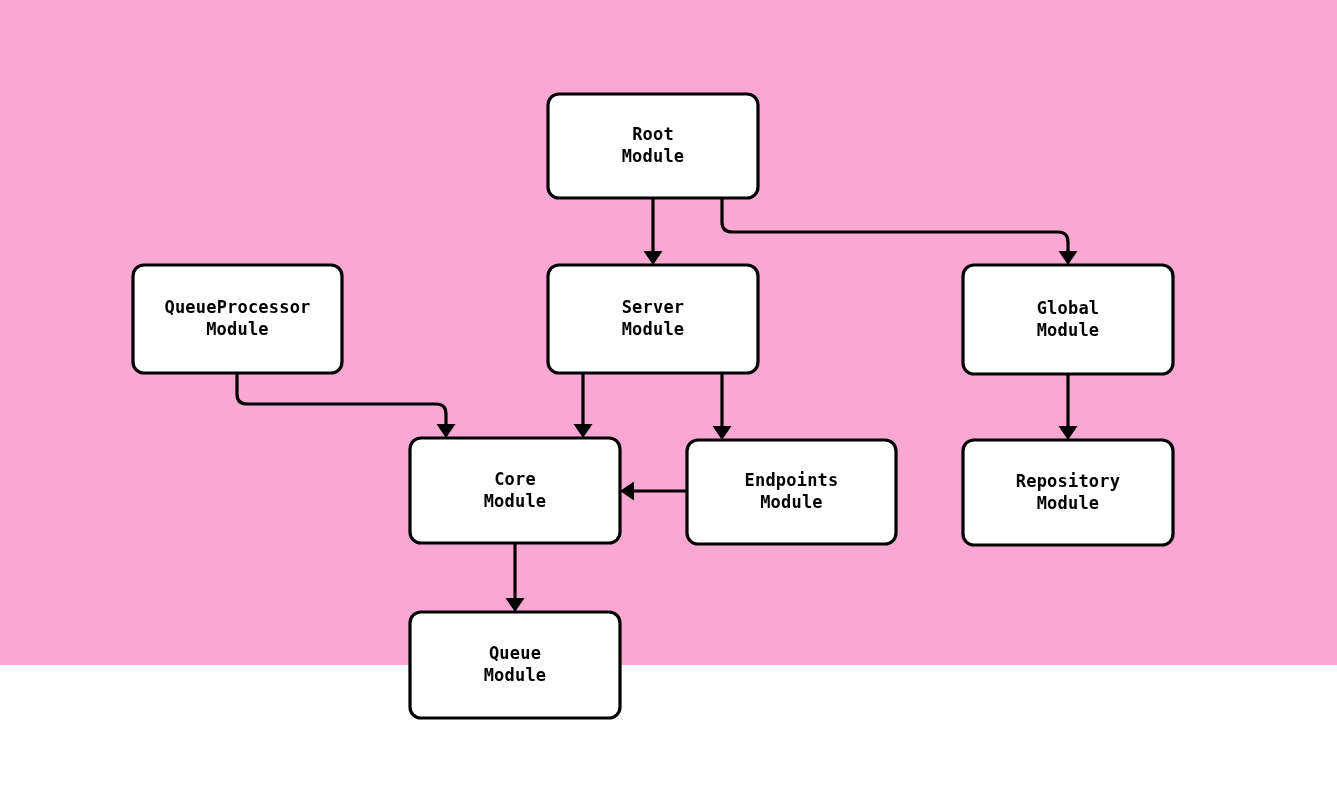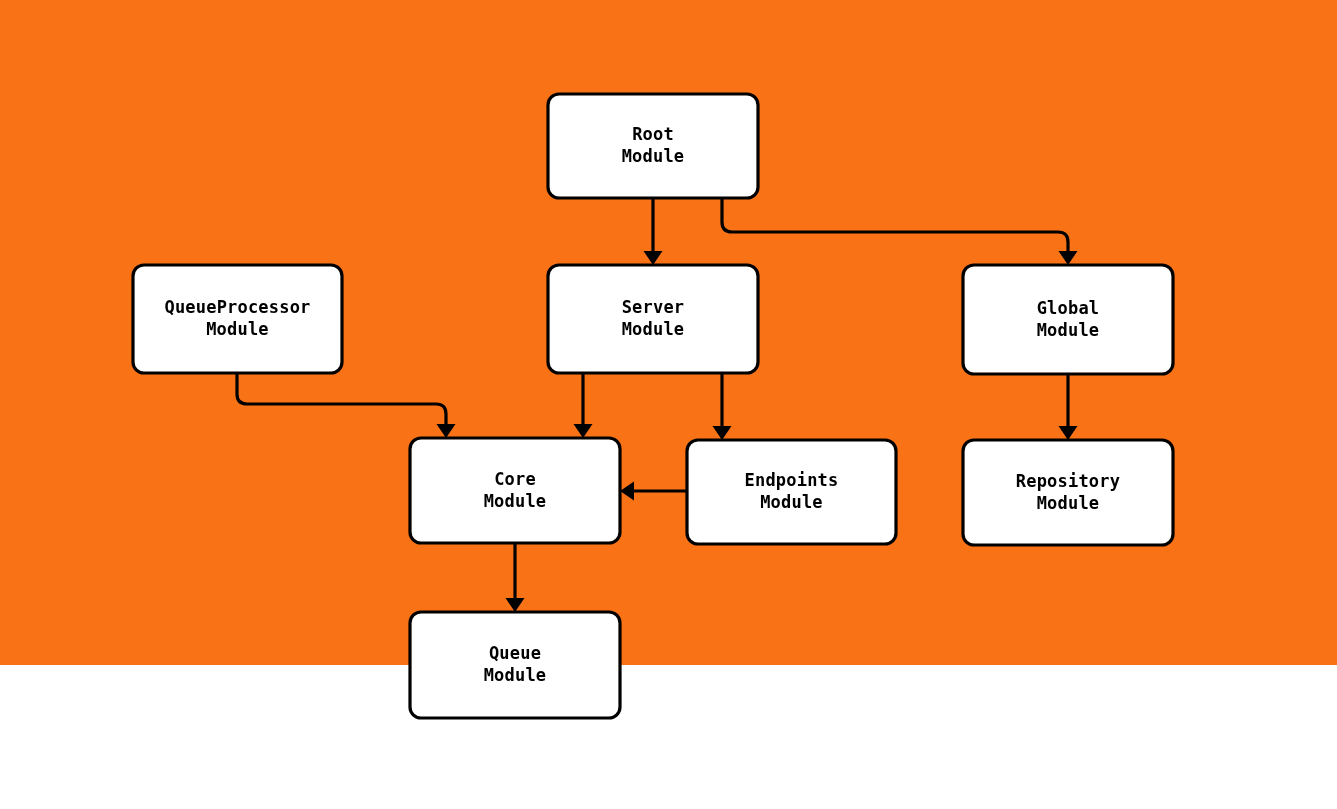--- a/index.html
+++ b/index.html
@@ -11,21 +11,21 @@
   body {
     width: 1337px;
     height: 809px;
     overflow: hidden;
     font-family: "DejaVu Sans Mono", "Liberation Mono", monospace;
   }
   #diagram-root {
     position: relative;
     width: 1337px;
     height: 665px;
-    background: #f97316;
+    background: #f9a8d4;
   }
   svg#diagram-canvas {
     display: block;
     width: 1337px;
     height: 809px;
   }
   .node-box {
     fill: #ffffff;
     stroke: #000000;
     stroke-width: 3.2;

